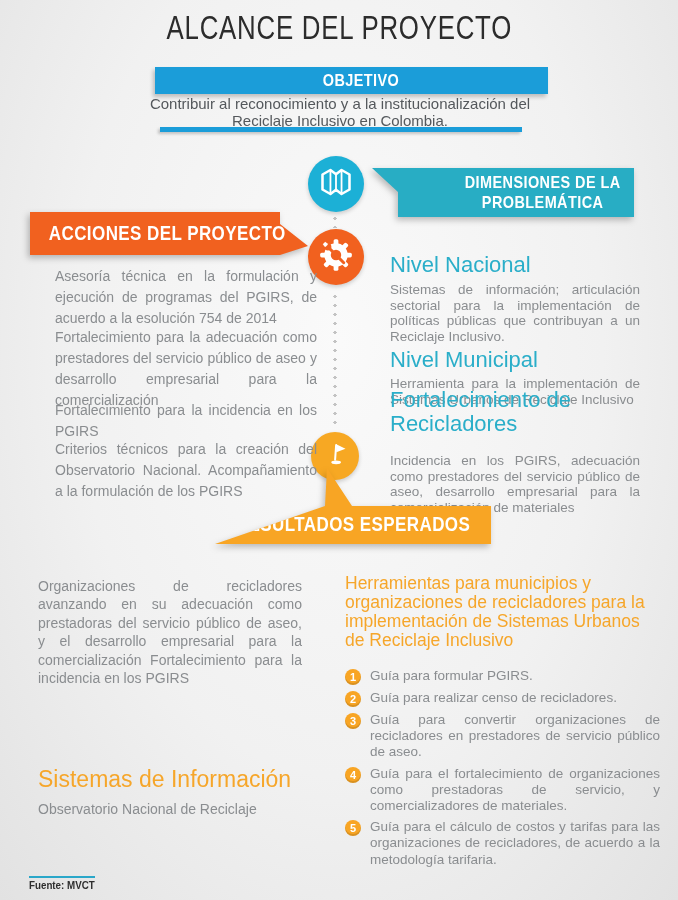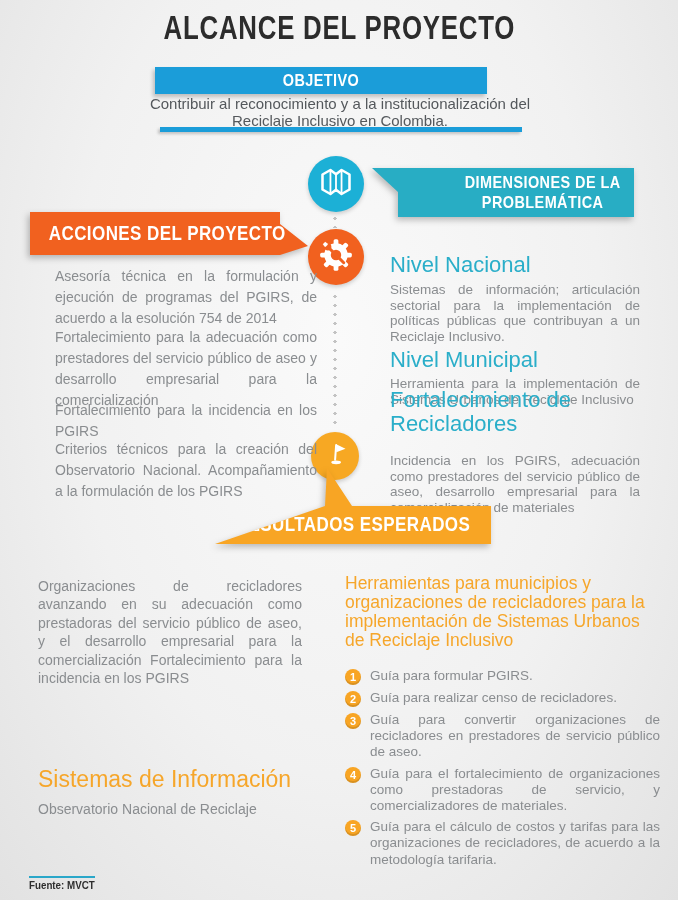--- a/index.html
+++ b/index.html
@@ -2,25 +2,25 @@
 <html><head>
 <meta charset="utf-8">
 <style>
   html,body{margin:0;padding:0;}
   body{font-family:"Liberation Sans", sans-serif;}
   .canvas{
     position:relative;width:678px;height:900px;overflow:hidden;
     background:radial-gradient(ellipse at 50% 38%, #fafafa 0%, #f1f1f1 55%, #e2e2e2 100%);
   }
   .abs{position:absolute;}
-  .title-wrap{top:8px;left:0;width:678px;text-align:center;font-weight:bold;}
+  .title-wrap{top:8px;left:0;width:678px;text-align:center;}
   .title{display:inline-block;font-size:34px;color:#2c2c2c;letter-spacing:1px;transform:scaleX(.76);white-space:nowrap;}
   .banner-label{color:#fff;font-weight:bold;transform:scaleX(.85);white-space:nowrap;letter-spacing:.5px;}
   .banner-label.two{white-space:normal;text-align:center;line-height:1.15;}
-  .objetivo-banner{left:155px;top:67px;width:332px;height:27px;background:#1b9dd9;display:flex;align-items:center;justify-content:center;font-size:17px;box-shadow:-2px 3px 4px rgba(0,0,0,.22);}
+  .objetivo-banner{left:155px;top:67px;width:375px;height:27px;background:#1b9dd9;display:flex;align-items:center;justify-content:center;font-size:17px;box-shadow:-2px 3px 4px rgba(0,0,0,.22);padding-left:18px;}
   .objetivo-text{left:139px;top:96px;width:402px;text-align:center;font-size:15px;line-height:1.12;color:#54585c;}
   .objetivo-bar{left:160px;top:127px;width:362px;height:5px;background:#1b9dd9;box-shadow:-2px 2px 3px rgba(0,0,0,.2);}
   .circle{border-radius:50%;display:flex;align-items:center;justify-content:center;box-shadow:0 2px 4px rgba(0,0,0,.18);}
   .map-circle{left:308px;top:156px;width:56px;height:56px;background:#1cb0d6;}
   .gear-circle{left:308px;top:229px;width:56px;height:56px;background:#f1611f;}
   .flag-circle{left:311px;top:432px;width:48px;height:48px;background:#f7a823;}
   .dots{width:4px;background-image:radial-gradient(circle,#c3c3c3 1.6px,transparent 1.8px);background-size:4px 9px;background-repeat:repeat-y;}
   .dots1{left:333px;top:214px;height:14px;}
   .dots2{left:333px;top:292px;height:136px;}
   .shadow-wrap{filter:drop-shadow(-2px 3px 3px rgba(0,0,0,.25));}

